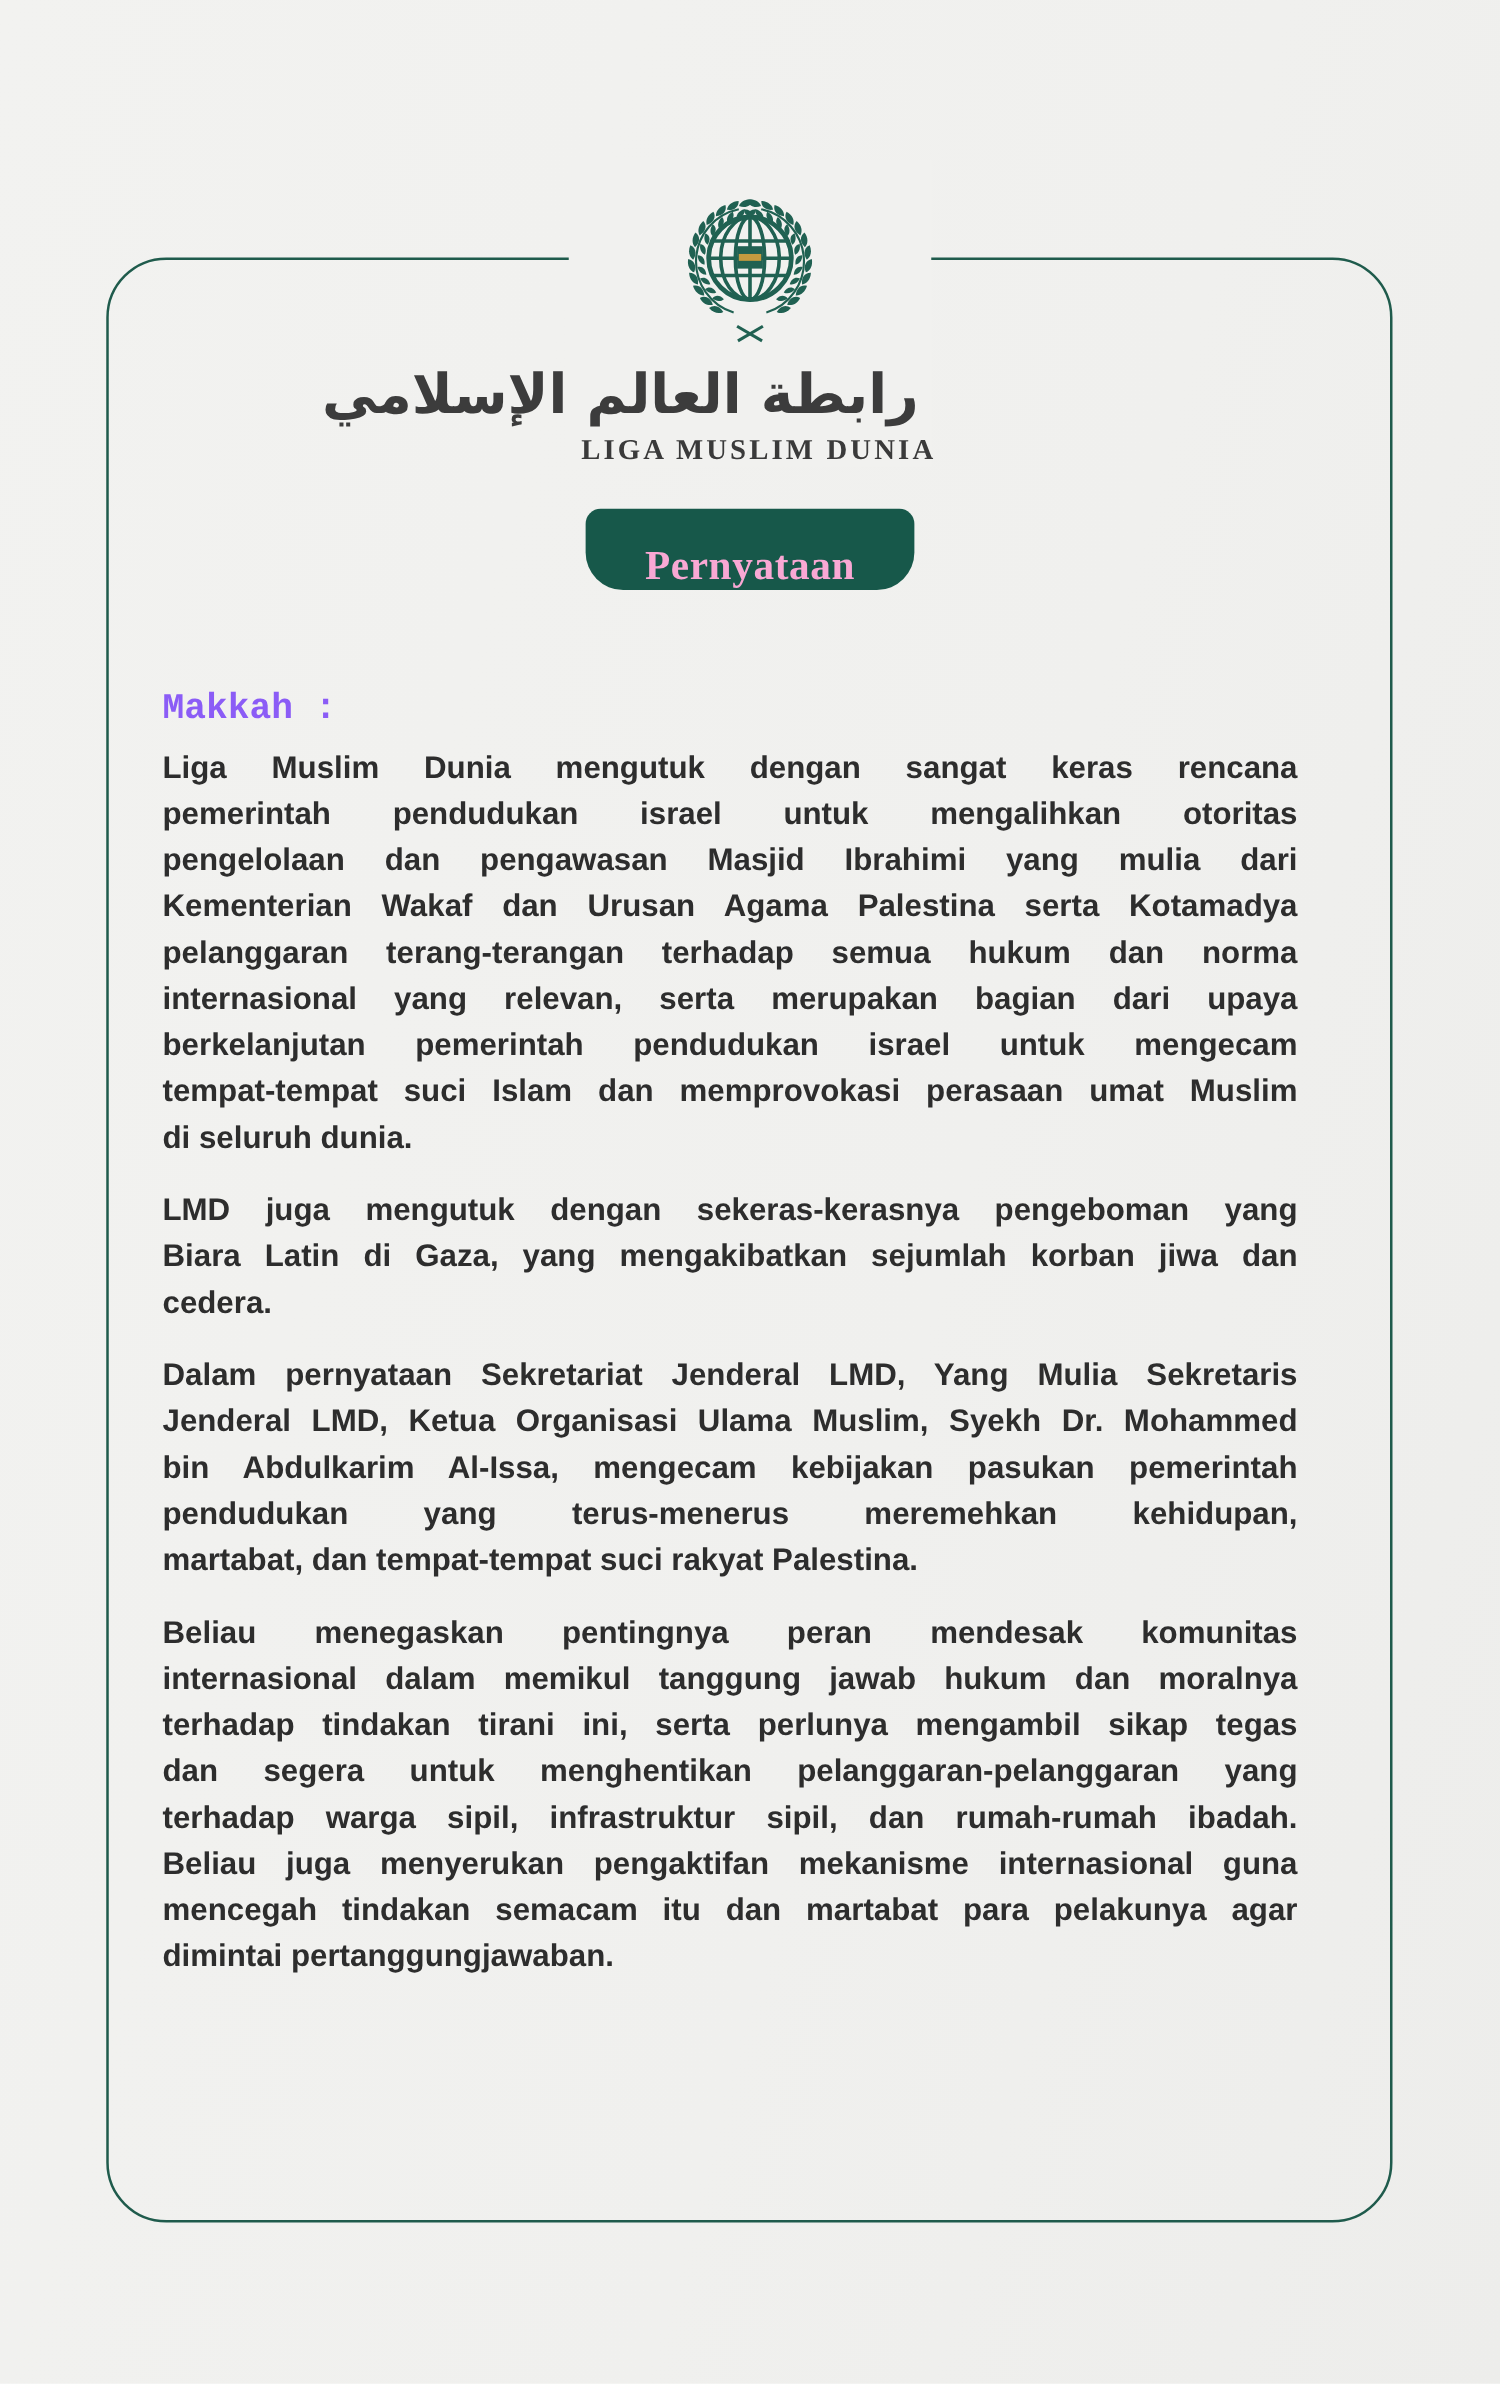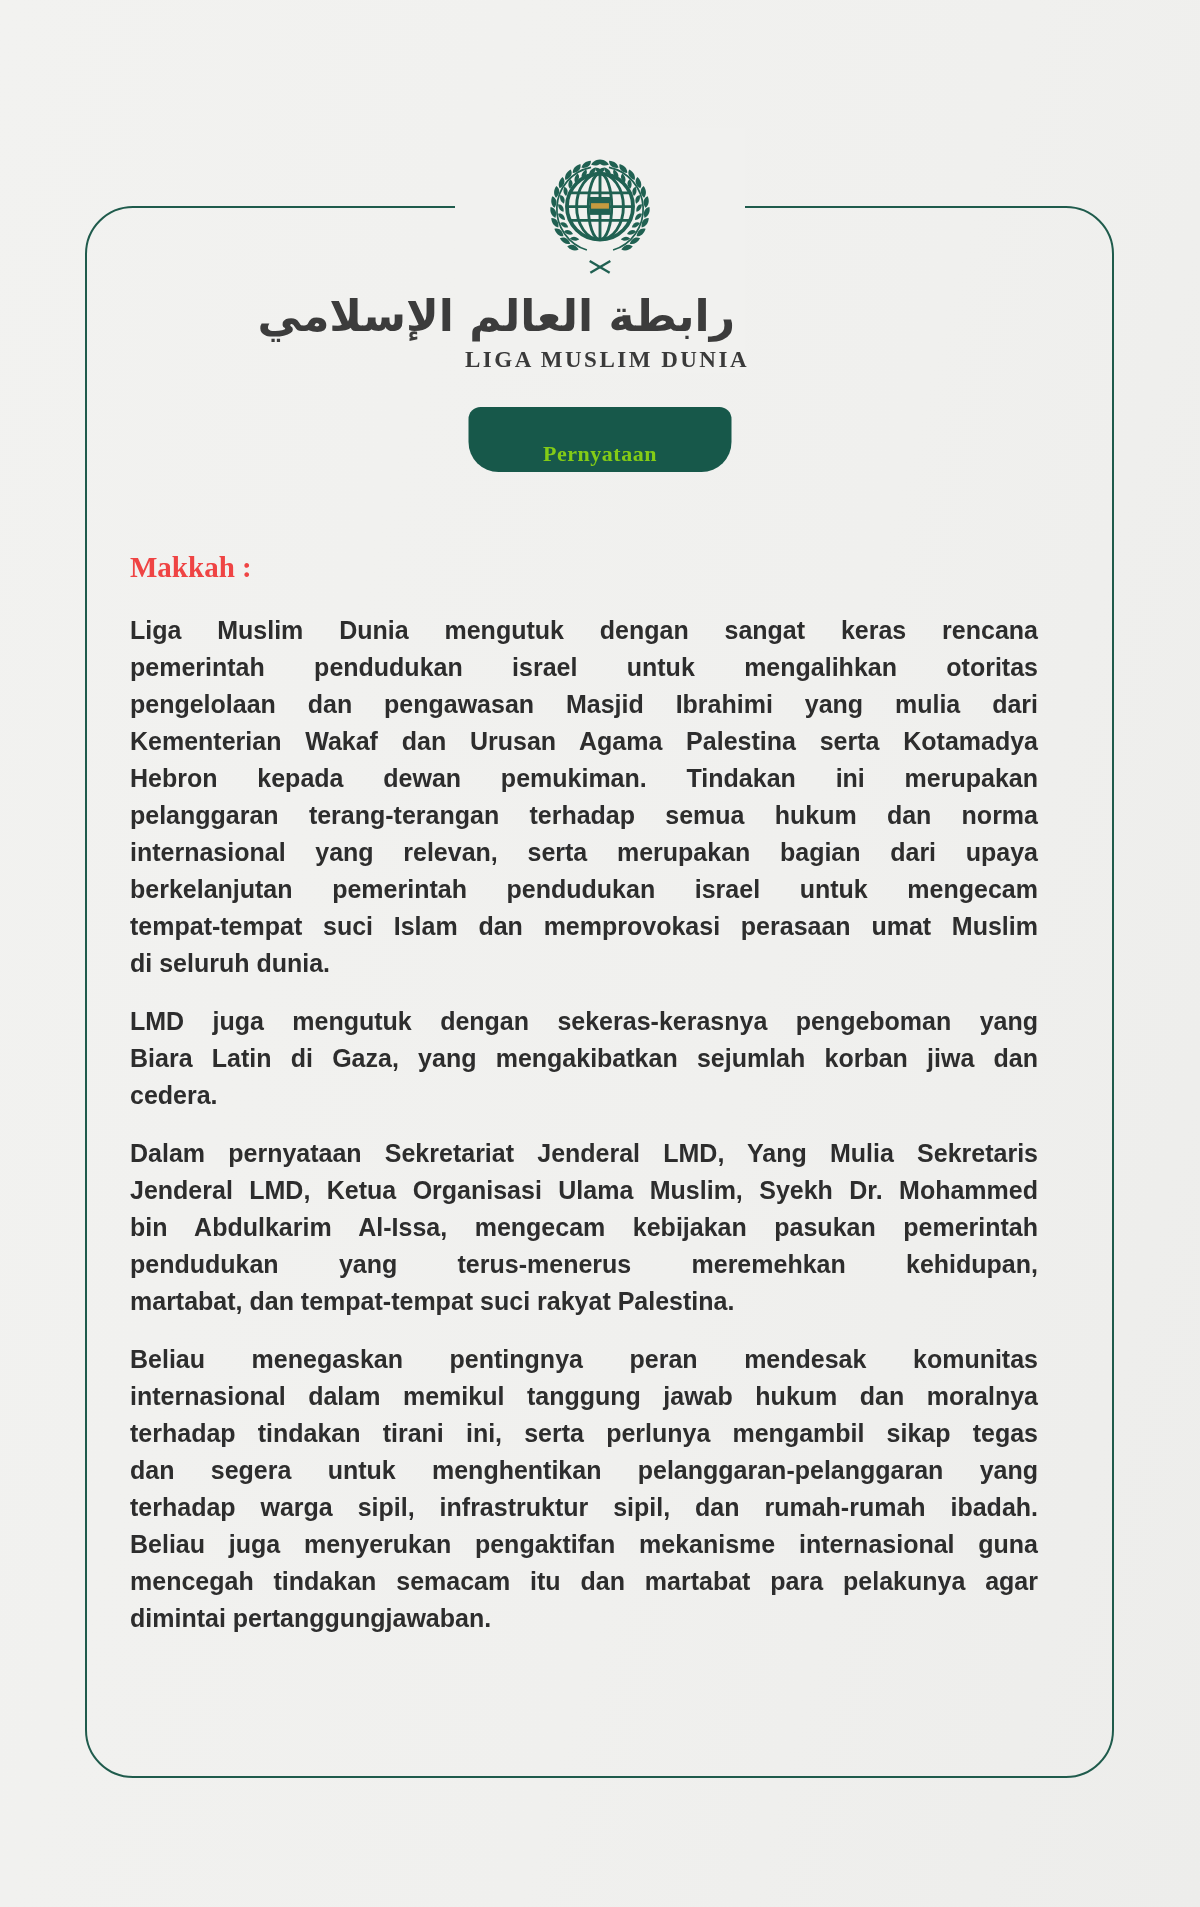--- a/index.html
+++ b/index.html
@@ -55,36 +55,36 @@
     position: absolute;
     left: 50%; transform: translateX(-50%);
     top: 407px;
     width: 263px; height: 65px;
     background: #17584a;
     border-radius: 12px 12px 30px 30px;
     display: flex; align-items: center; justify-content: center;
   }
   .badge span {
     font-family: "Liberation Serif", serif;
-    font-weight: bold; font-size: 22px;
-    color: #84cc16; letter-spacing: 0.5px; margin-top: 28px;
+    font-weight: bold; font-size: 33px;
+    color: #f9a8d4; letter-spacing: 0.5px; margin-top: 28px;
   }
 
   
   .content {
     position: absolute;
     left: 130px; top: 548px;
     width: 908px;
   }
   .dateline {
-    margin: 0 0 26px 0;
-    font-family: Liberation Serif, serif;
+    margin: 0 0 10px 0;
+    font-family: Liberation Mono, monospace;
     font-weight: bold;
     font-size: 29px; line-height: 38px;
-    color: #ef4444;
+    color: #8b5cf6;
   }
   .para { margin: 0 0 21px 0; }
   .tline {
     font-size: 25px; line-height: 37px;
     font-weight: 600;
     color: #2d2d2d;
     text-align: justify;
     text-align-last: justify;
   }
   .tline-last { text-align-last: left; }
@@ -150,21 +150,20 @@
     <span>Pernyataan</span>
   </div>
 
   <div class="content">
     <h2 class="dateline">Makkah :</h2>
     <div class="para">
         <div class="tline">Liga Muslim Dunia mengutuk dengan sangat keras rencana</div>
         <div class="tline">pemerintah pendudukan israel untuk mengalihkan otoritas</div>
         <div class="tline">pengelolaan dan pengawasan Masjid Ibrahimi yang mulia dari</div>
         <div class="tline">Kementerian Wakaf dan Urusan Agama Palestina serta Kotamadya</div>
-        <div class="tline">Hebron kepada dewan pemukiman. Tindakan ini merupakan</div>
         <div class="tline">pelanggaran terang-terangan terhadap semua hukum dan norma</div>
         <div class="tline">internasional yang relevan, serta merupakan bagian dari upaya</div>
         <div class="tline">berkelanjutan pemerintah pendudukan israel untuk mengecam</div>
         <div class="tline">tempat-tempat suci Islam dan memprovokasi perasaan umat Muslim</div>
         <div class="tline tline-last">di seluruh dunia.</div>
       </div>
     <div class="para">
         <div class="tline">LMD juga mengutuk dengan sekeras-kerasnya pengeboman yang</div>
         <div class="tline">Biara Latin di Gaza, yang mengakibatkan sejumlah korban jiwa dan</div>
         <div class="tline tline-last">cedera.</div>

